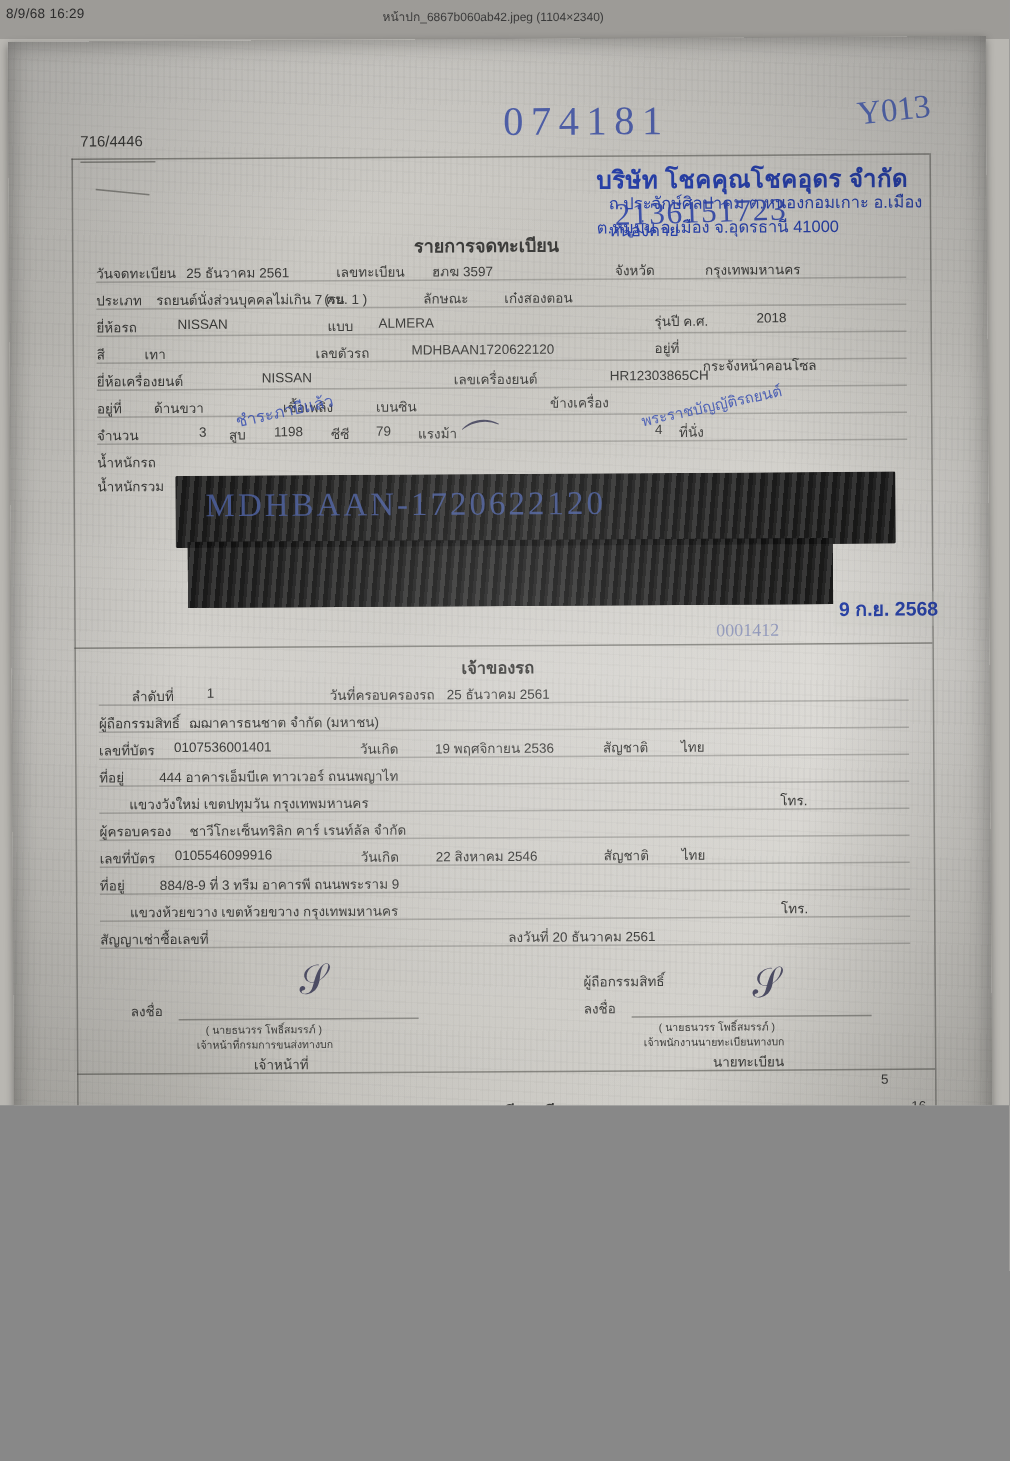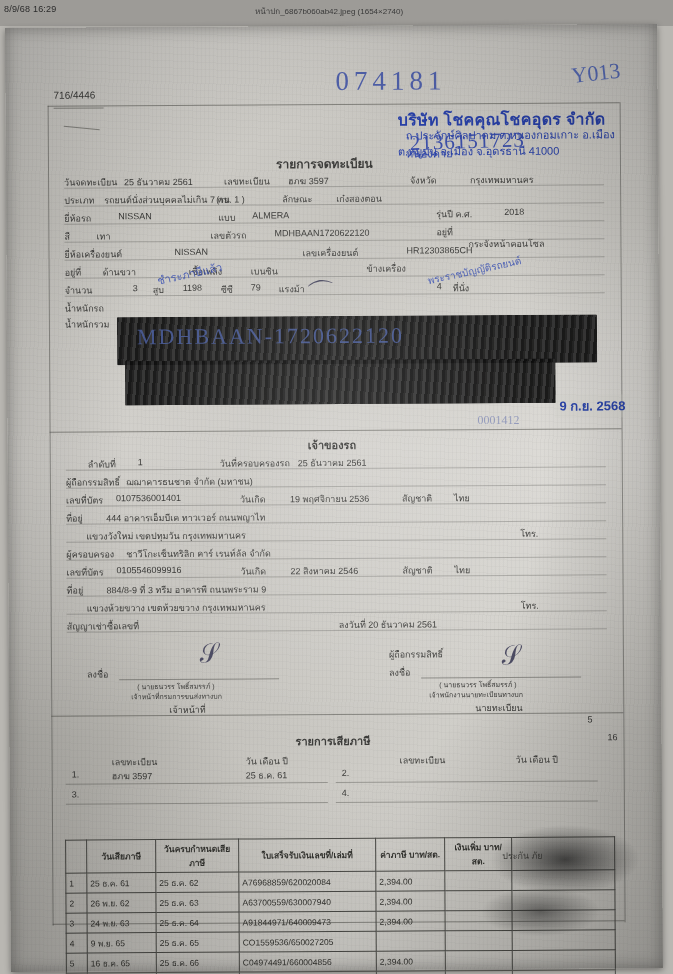--- a/index.html
+++ b/index.html
@@ -1,19 +1,19 @@
 <!DOCTYPE html>
 <html><head>
 <meta charset="utf-8">
 <style>
   html,body{margin:0;padding:0;background:#888;}
   body{font-family:"Liberation Sans", sans-serif;}
   #page{
     position:relative;
-    width:673px;height:974px;
+    width:673px;height:737px;
     background:#b9b7b2;
     overflow:hidden;
   }
   
   .paper{
     position:absolute;
     left:8px;top:26px;width:652px;height:944px;
     background:
       linear-gradient(115deg, rgba(255,255,255,0.10) 0%, rgba(0,0,0,0.05) 40%, rgba(255,255,255,0.12) 70%, rgba(0,0,0,0.06) 100%),
       linear-gradient(180deg,#d6d4cf 0%, #cfcdc7 20%, #d9d7d2 45%, #c9c7c1 75%, #d3d1cb 100%);
@@ -124,21 +124,21 @@
     pointer-events:none;
   }
 </style>
 </head>
 <body>
 
 <div id="page">
 
   <div class="topbar">
     <div class="cam-date">8/9/68 16:29</div>
-    <div class="cam-file">หน้าปก_6867b060ab42.jpeg (1654×2740)</div>
+    <div class="cam-file">หน้าปก_6867b060ab42.jpeg (1104×2340)</div>
   </div>
 
   <div class="paper">
     <div class="grain"></div>
 
     <div class="stamp-num">074181</div>
     <div class="stamp-y013">Y013</div>
     <div class="t" style="left:48px;top:62px;font-size:10px;">716/4446</div>
     <div class="line" style="left:48px;top:80px;width:50px;"></div>
     <div class="line" style="left:58px;top:100px;width:36px;transform:rotate(6deg);"></div>

